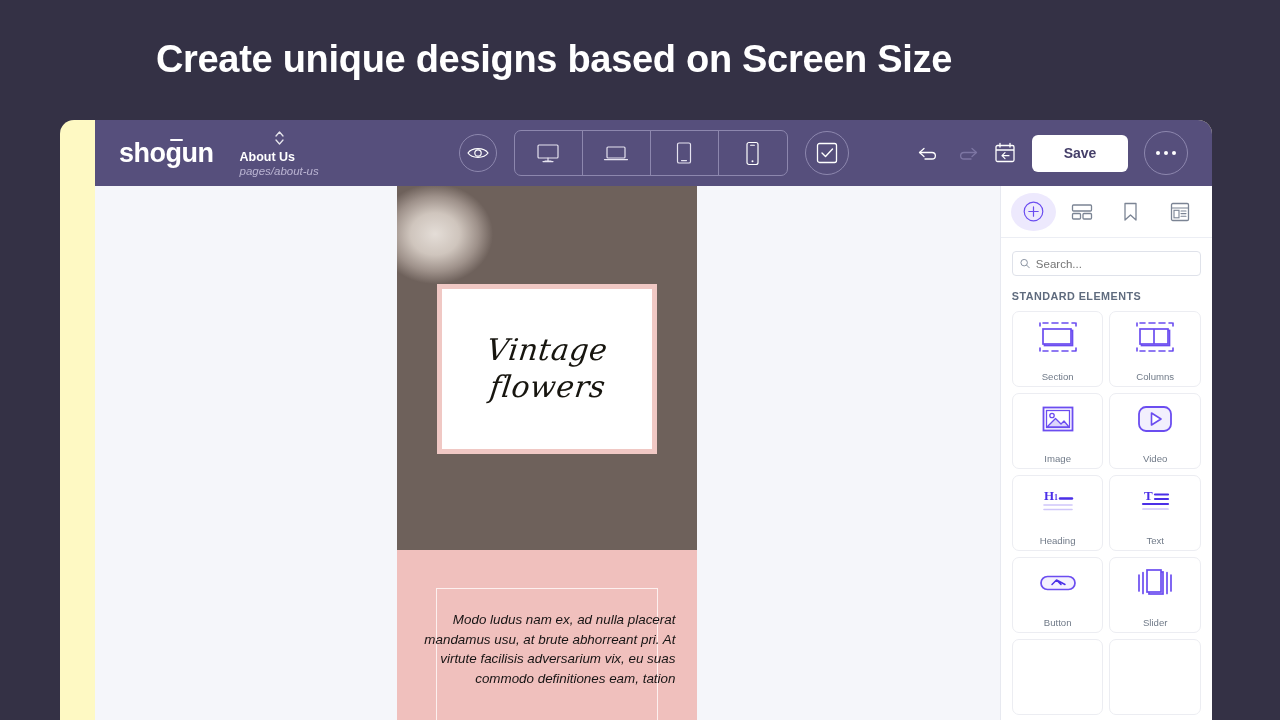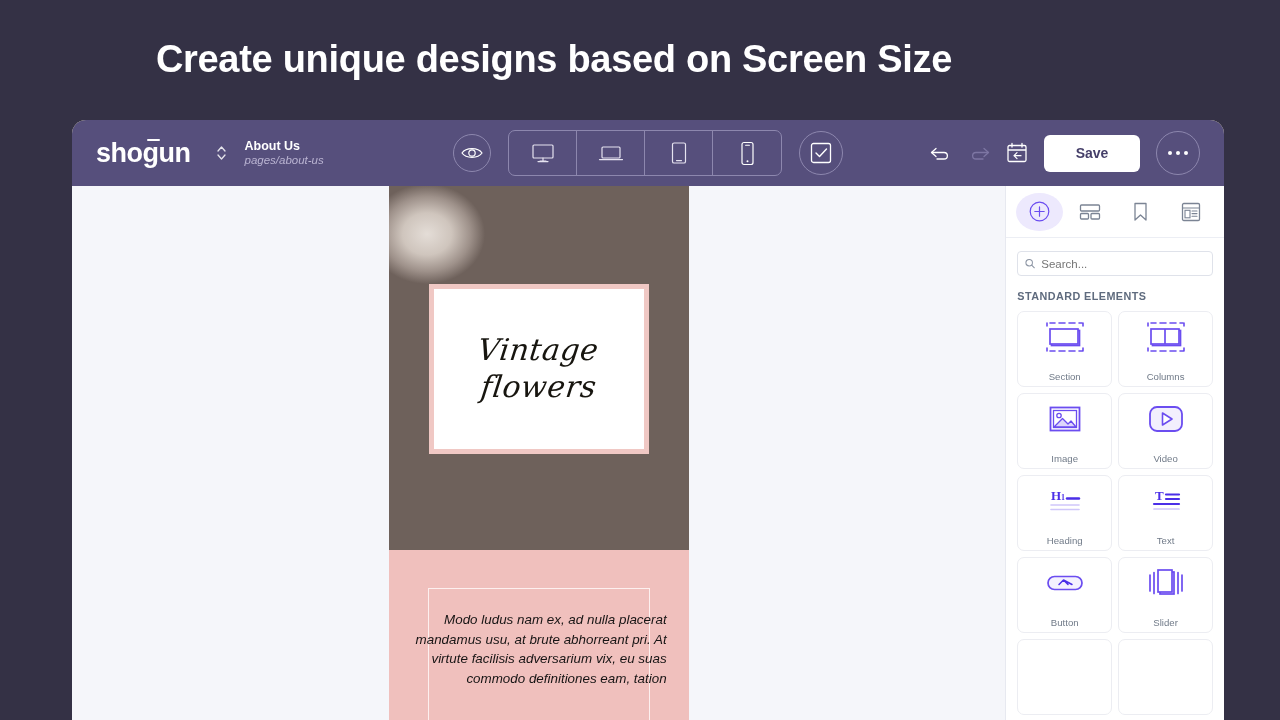--- a/index.html
+++ b/index.html
@@ -18,25 +18,26 @@
     font-size:38px;
     font-weight:bold;
     letter-spacing:-0.3px;
     line-height:1;
     padding-top:40px;
   }
 
   
   .app-window {
     position:absolute;
-    left:72px; top:120px;
+    left:60px; top:120px;
     width:1152px; height:600px;
     border-radius:14px 14px 0 0;
     overflow:hidden;
     background:#fef9c3;
+    padding-left:35px;
   }
 
   
   .toolbar {
     position:relative;
     height:66px;
     background:#564f7c;
     display:flex;
     align-items:center;
   }
@@ -53,21 +54,22 @@
     position:absolute;
     left:51px; top:-1px;
     width:13px; height:2.5px;
     background:#fff;
     border-radius:2px;
   }
 
   .page-sel {
     display:flex; align-items:center;
     margin-left:26px;
-    gap:17px;
+    gap:2px;
+    flex-direction:column;
   }
   .chev-updown { width:11px; height:20px; flex:none; opacity:.85; }
   .page-txt { line-height:1.15; }
   .page-name { color:#fff; font-size:12.5px; font-weight:bold; }
   .page-path { color:#bab4d2; font-size:11.5px; font-style:italic; }
 
   .tb-center {
     position:absolute;
     left:50%;
     transform:translateX(-50%);

